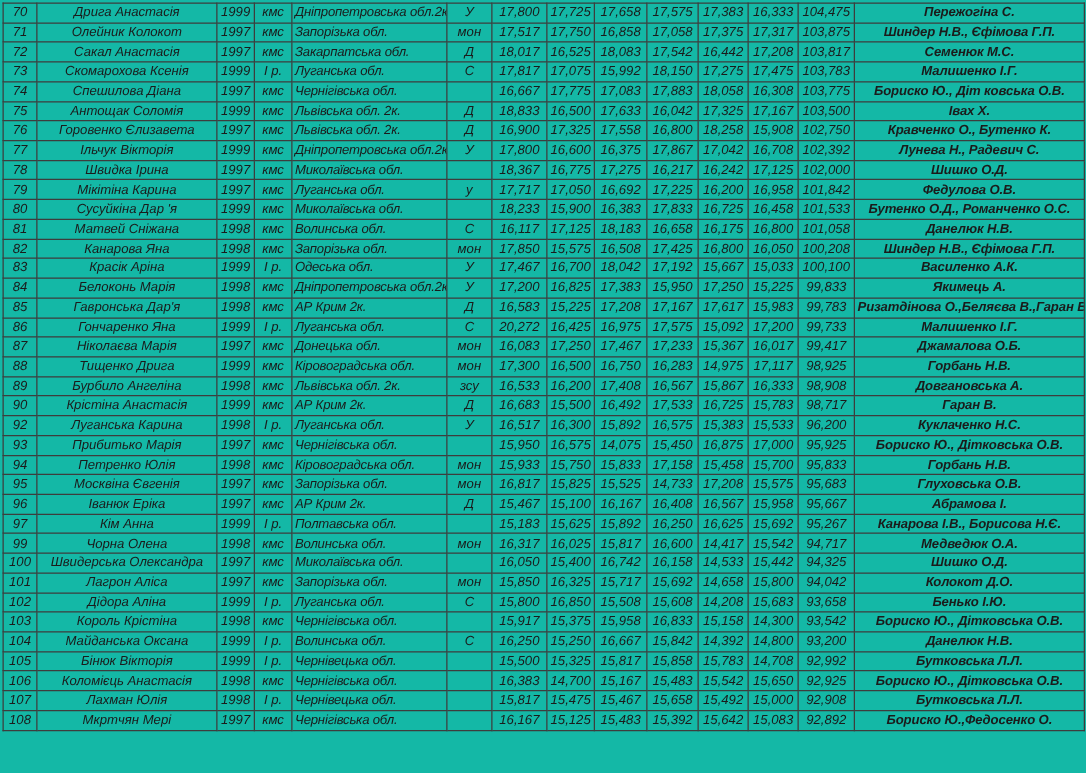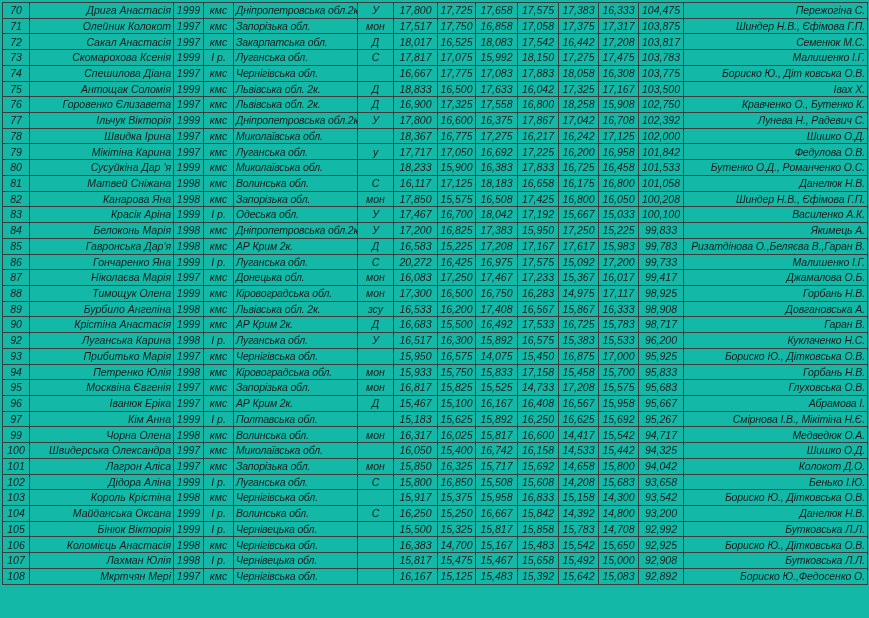--- a/index.html
+++ b/index.html
@@ -22,23 +22,23 @@
     height:14.72px;
     padding:0 2px;
     white-space:nowrap;
     overflow:hidden;
     vertical-align:middle;
   }
   
   td.c-rank, td.c-year, td.c-class, td.c-group,
   td.c-score, td.c-total{ text-align:center; }
   
-  td.c-name{ text-align:right; padding-left:5px; }
+  td.c-name{ text-align:center; padding-left:5px; }
   td.c-region{ text-align:left; padding-left:3px; letter-spacing:-0.15px; }
-  td.c-coach{ text-align:right; padding-left:4px; letter-spacing:-0.1px; }
+  td.c-coach{ text-align:center; padding-left:4px; letter-spacing:-0.1px;font-weight:bold; }
   td.c-rank{ font-size:10.8px; }
 </style>
 </head>
 <body>
 
 <div class="page">
   <table class="results">
     <colgroup>
       <col style="width:27px">
         <col style="width:144px">
@@ -339,21 +339,21 @@
           <td class="c-score">17,250</td>
           <td class="c-score">17,467</td>
           <td class="c-score">17,233</td>
           <td class="c-score">15,367</td>
           <td class="c-score">16,017</td>
           <td class="c-total">99,417</td>
           <td class="c-coach">Джамалова О.Б.</td>
         </tr>
         <tr>
           <td class="c-rank">88</td>
-          <td class="c-name">Тимощук Олена</td>
+          <td class="c-name">Тищенко Дрига</td>
           <td class="c-year">1999</td>
           <td class="c-class">кмс</td>
           <td class="c-region">Кіровоградська обл.</td>
           <td class="c-group">мон</td>
           <td class="c-score">17,300</td>
           <td class="c-score">16,500</td>
           <td class="c-score">16,750</td>
           <td class="c-score">16,283</td>
           <td class="c-score">14,975</td>
           <td class="c-score">17,117</td>
@@ -479,21 +479,21 @@
           <td class="c-class">І р.</td>
           <td class="c-region">Полтавська обл.</td>
           <td class="c-group"></td>
           <td class="c-score">15,183</td>
           <td class="c-score">15,625</td>
           <td class="c-score">15,892</td>
           <td class="c-score">16,250</td>
           <td class="c-score">16,625</td>
           <td class="c-score">15,692</td>
           <td class="c-total">95,267</td>
-          <td class="c-coach">Смірнова І.В., Мікітіна Н.Є.</td>
+          <td class="c-coach">Канарова І.В., Борисова Н.Є.</td>
         </tr>
         <tr>
           <td class="c-rank">99</td>
           <td class="c-name">Чорна Олена</td>
           <td class="c-year">1998</td>
           <td class="c-class">кмс</td>
           <td class="c-region">Волинська обл.</td>
           <td class="c-group">мон</td>
           <td class="c-score">16,317</td>
           <td class="c-score">16,025</td>

